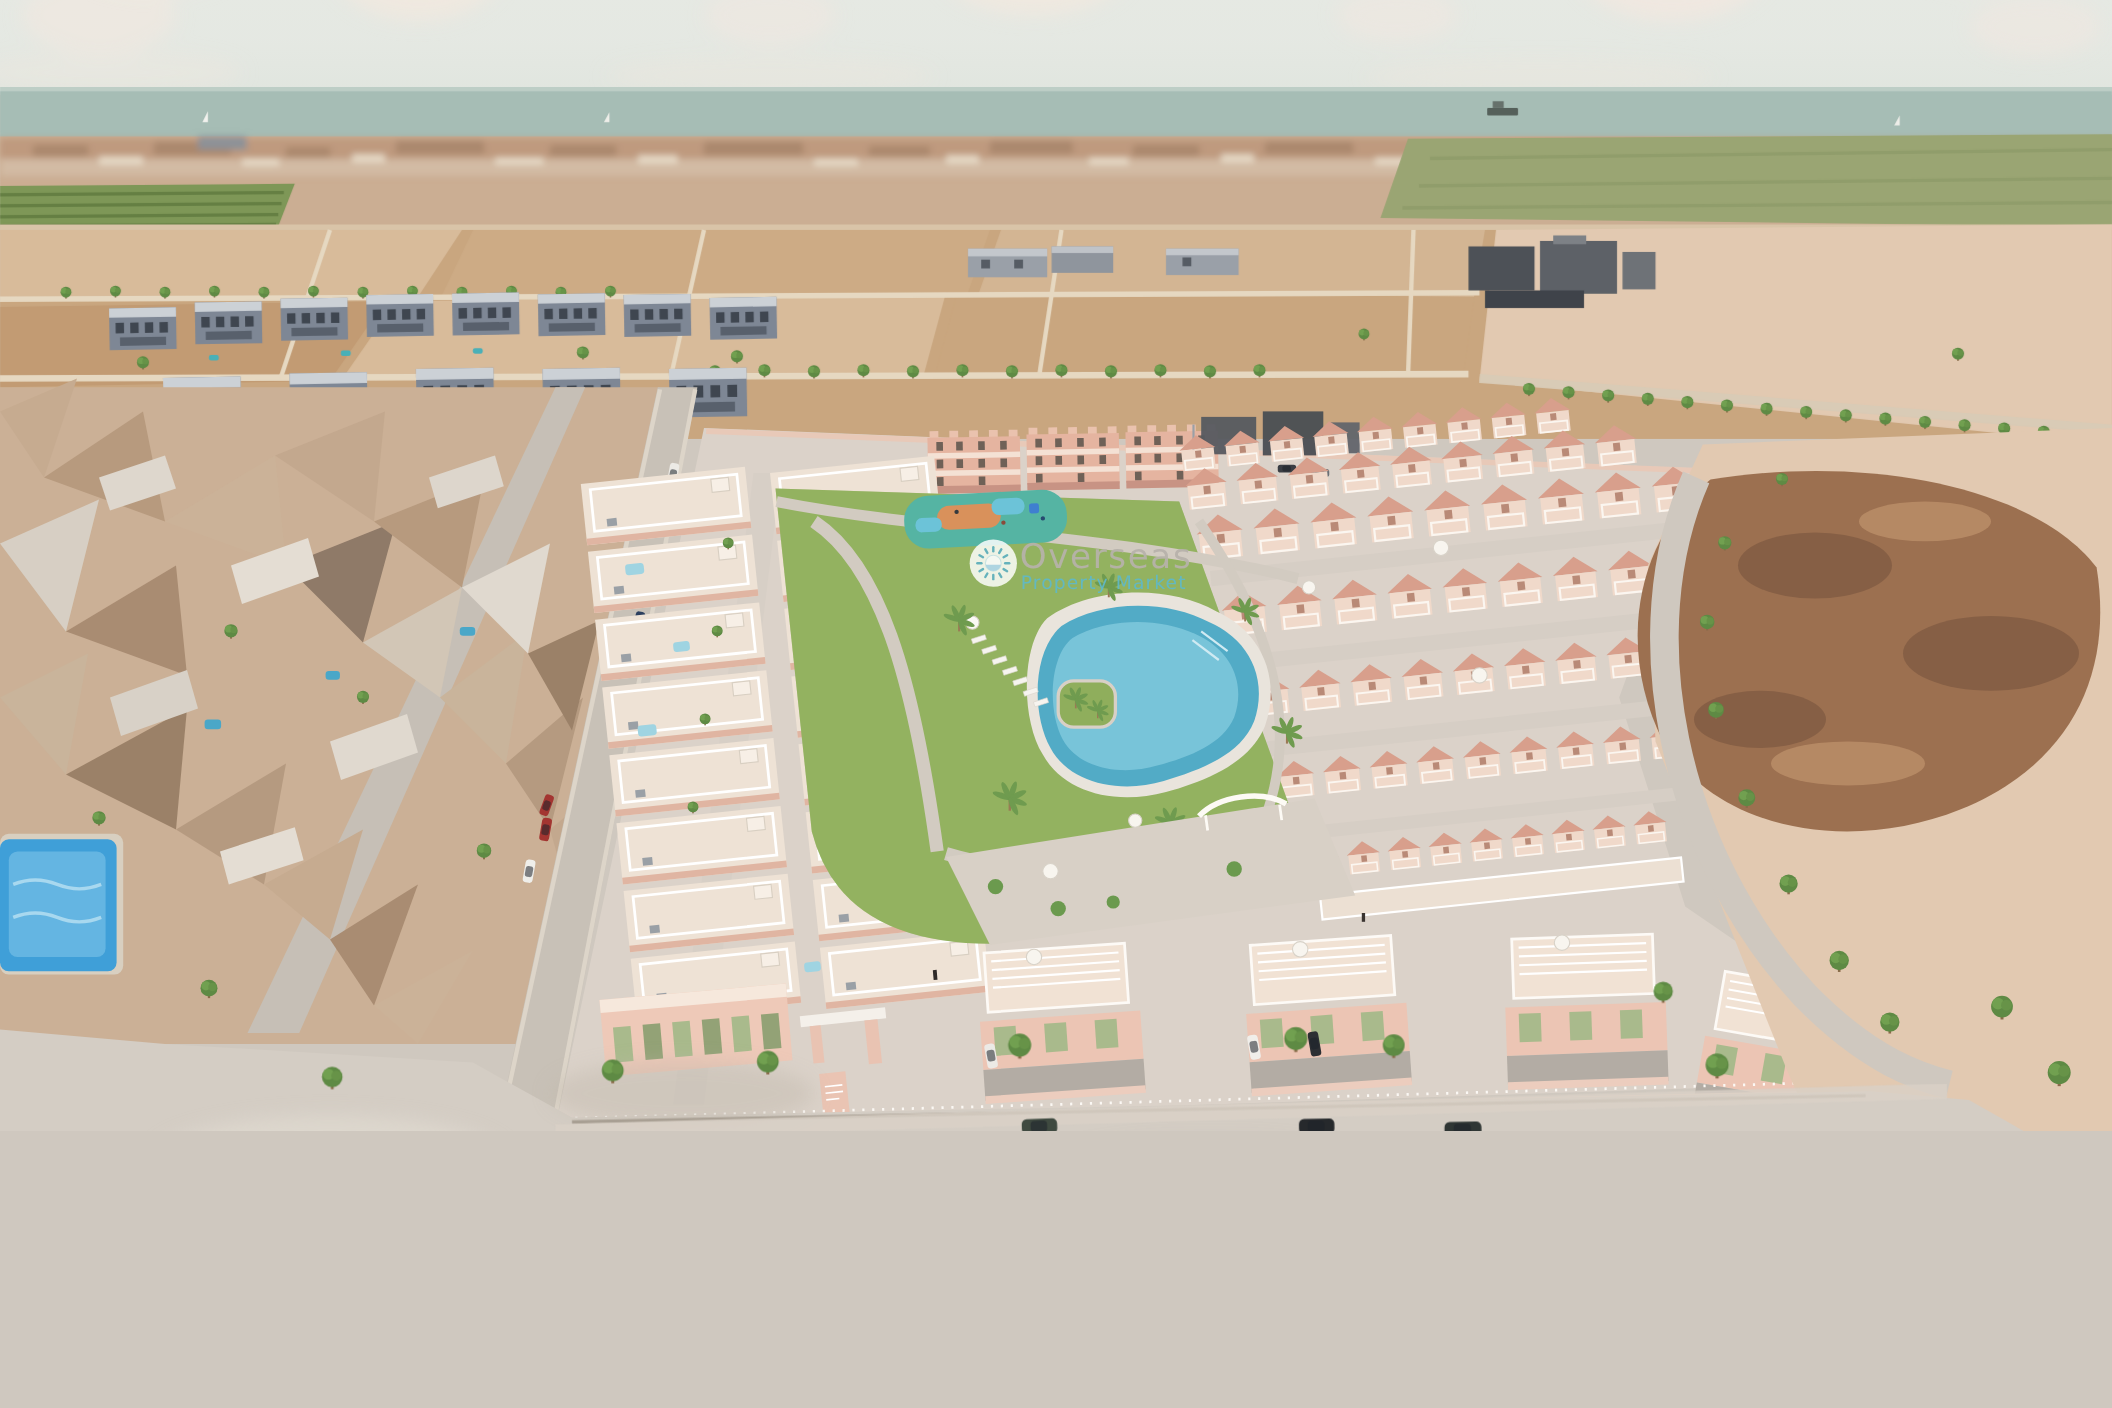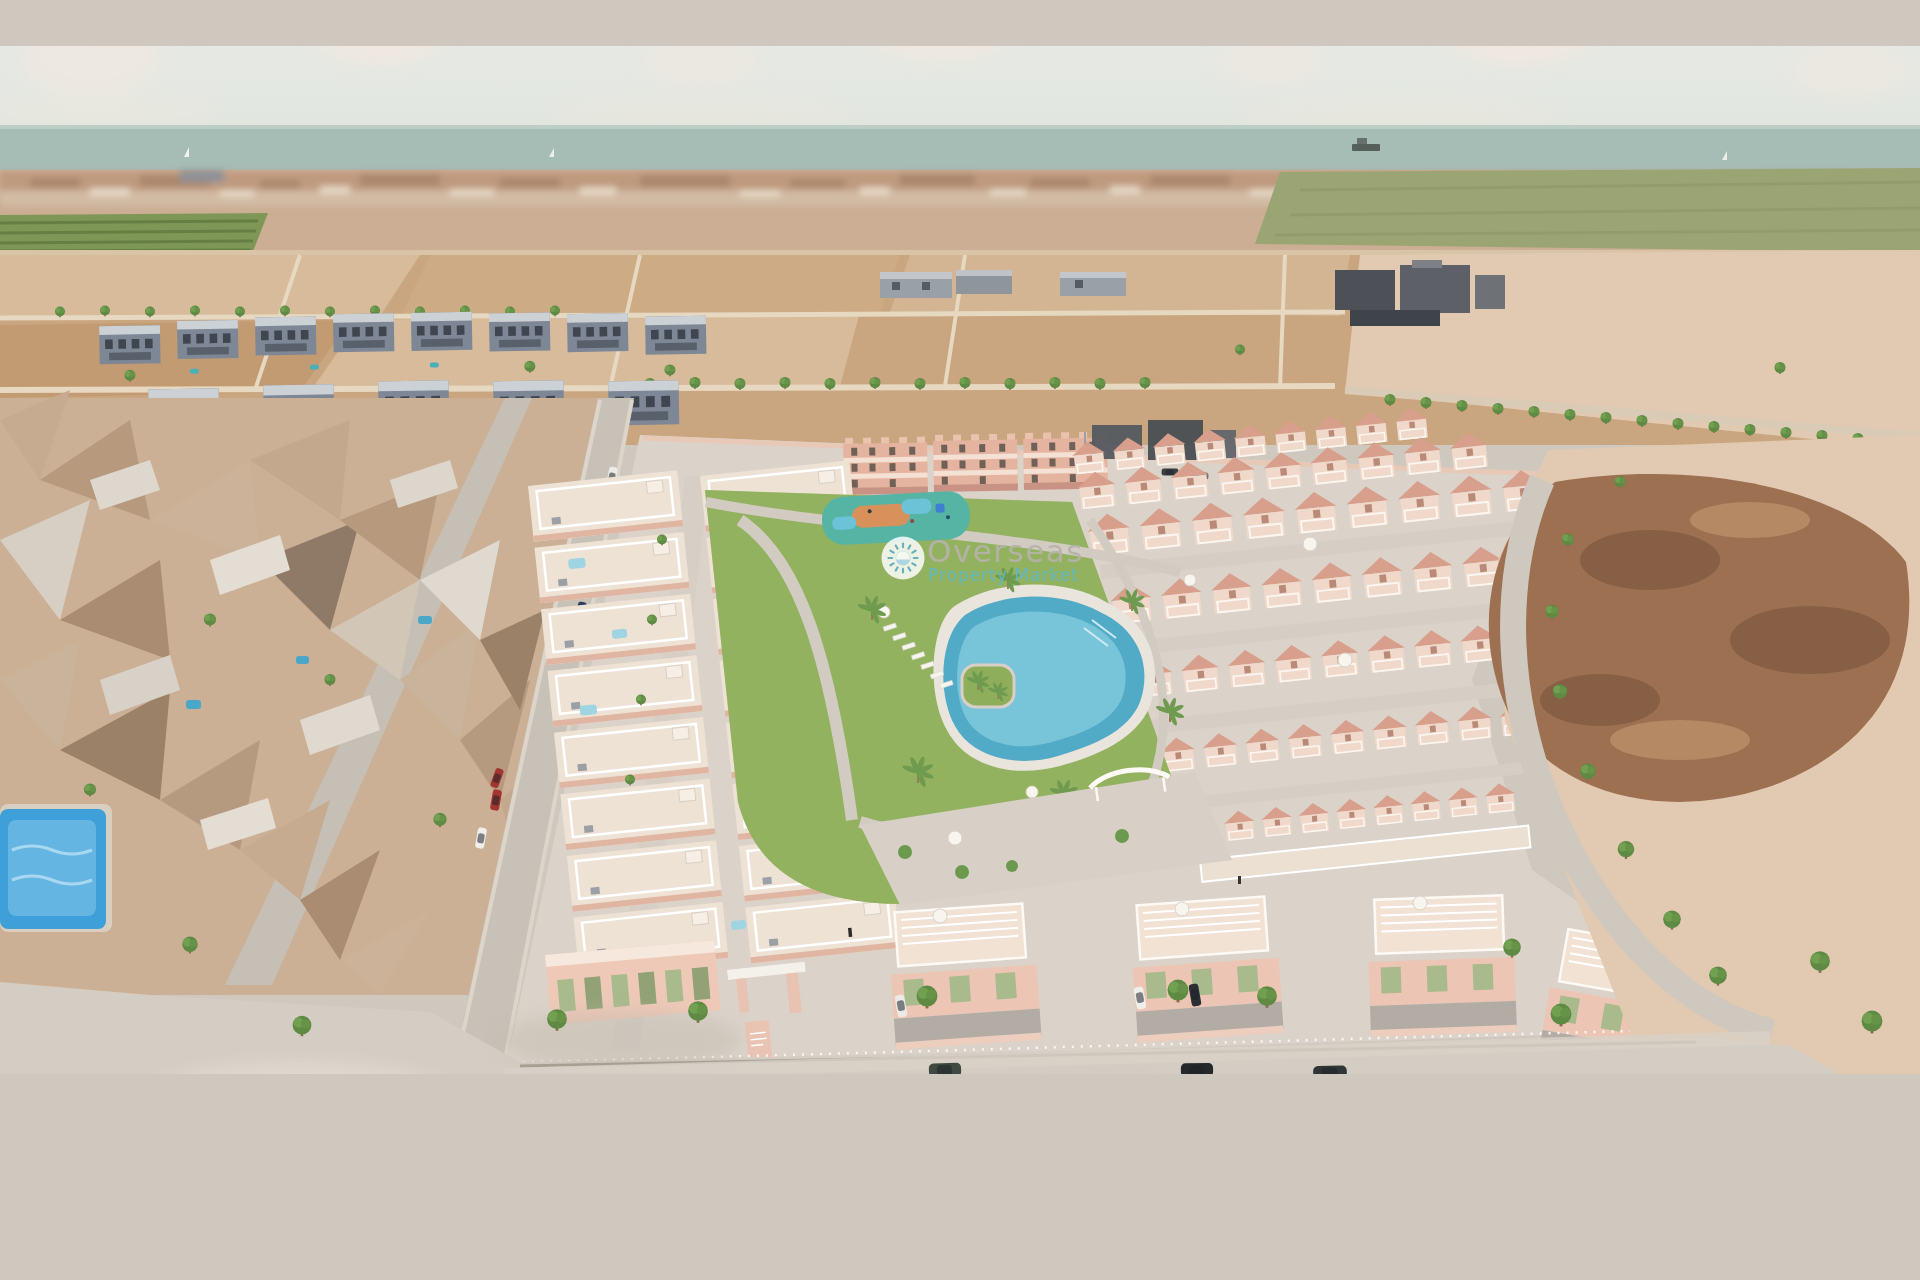--- a/index.html
+++ b/index.html
@@ -1,16 +1,16 @@
 <!DOCTYPE html>
 <html><head>
 <meta charset="utf-8">
 <style>
   html,body{margin:0;padding:0;background:#cfc8bf;}
-  .stage{position:relative;width:1920px;height:1028px;overflow:hidden;font-family:"DejaVu Sans",sans-serif;margin-top:46px;}
+  .stage{position:relative;width:1920px;height:1028px;overflow:hidden;font-family:"DejaVu Sans",sans-serif;}
   .stage svg{display:block;width:100%;height:100%;}
   text{font-family:"DejaVu Sans",sans-serif;}
 </style>
 </head>
 <body>
 
 <div class="stage">
 <svg viewBox="0 0 1920 1280" preserveAspectRatio="xMidYMid slice">
   <defs>
     <filter id="b8" x="-40%" y="-40%" width="180%" height="180%">

